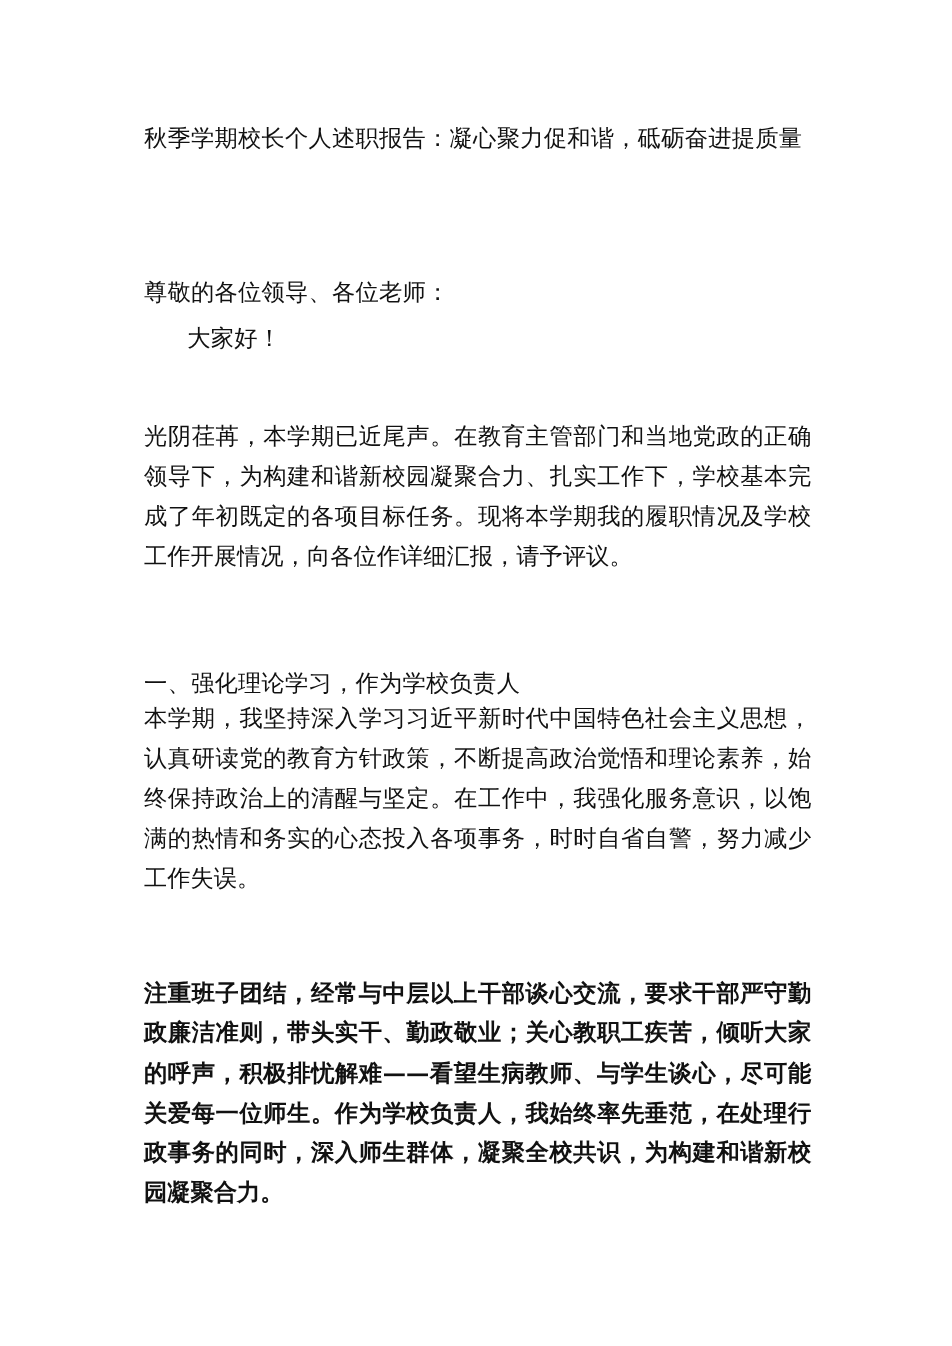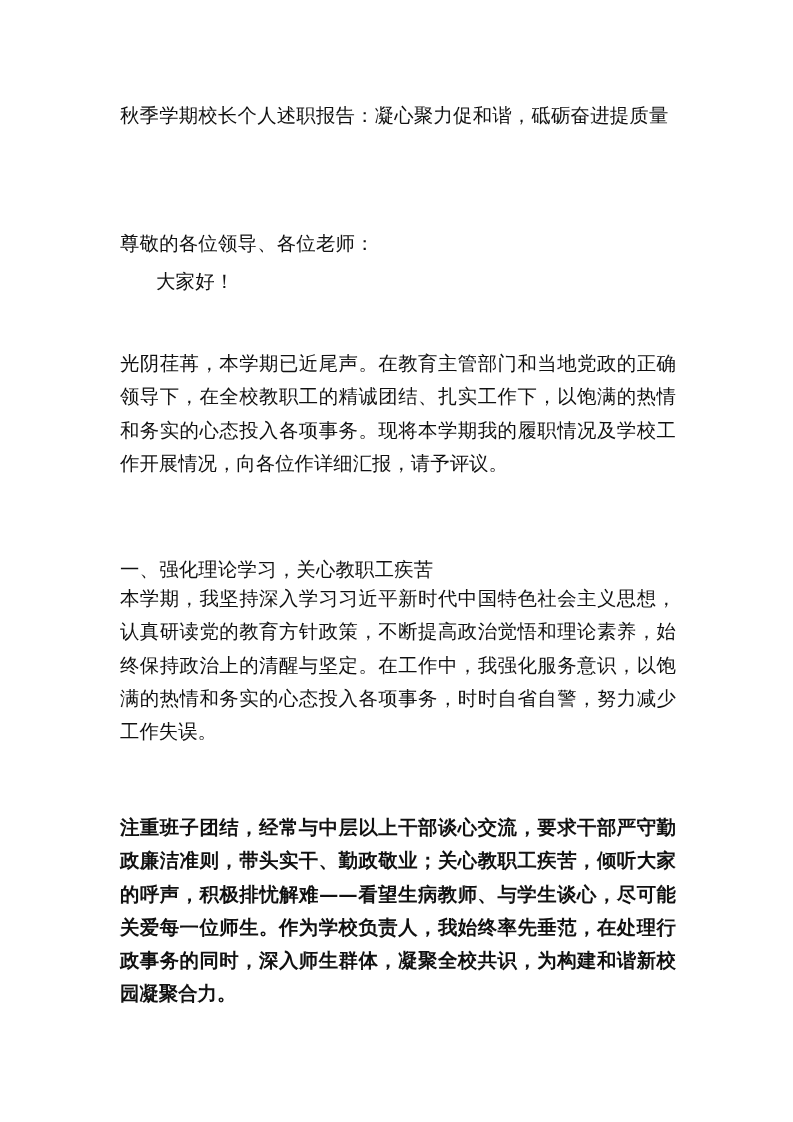--- a/index.html
+++ b/index.html
@@ -12,17 +12,17 @@
   .line { position: absolute; left: 0; white-space: nowrap; line-height: 24px; letter-spacing: 0.2px; }
   .para { position: absolute; left: 0; width: 556px; line-height: 33.3px; text-align: justify; }
 </style>
 </head>
 <body>
 
 <div class="page">
   <div class="line" style="top:104px;">秋季学期校长个人述职报告：凝心聚力促和谐，砥砺奋进提质量</div>
   <div class="line" style="top:188px;margin-top:44px;">尊敬的各位领导、各位老师：</div>
   <div class="line" style="top:270px;margin-left:36px;">大家好！</div>
-  <div class="para" style="top:347px;">光阴荏苒，本学期已近尾声。在教育主管部门和当地党政的正确领导下，在全校教职工的精诚团结、扎实工作下，以饱满的热情和务实的心态投入各项事务。现将本学期我的履职情况及学校工作开展情况，向各位作详细汇报，请予评议。</div>
-  <div class="line" style="top:558px;">一、强化理论学习，关心教职工疾苦</div>
+  <div class="para" style="top:347px;">光阴荏苒，本学期已近尾声。在教育主管部门和当地党政的正确领导下，为构建和谐新校园凝聚合力、扎实工作下，学校基本完成了年初既定的各项目标任务。现将本学期我的履职情况及学校工作开展情况，向各位作详细汇报，请予评议。</div>
+  <div class="line" style="top:558px;">一、强化理论学习，作为学校负责人</div>
   <div class="para" style="top:582px;">本学期，我坚持深入学习习近平新时代中国特色社会主义思想，认真研读党的教育方针政策，不断提高政治觉悟和理论素养，始终保持政治上的清醒与坚定。在工作中，我强化服务意识，以饱满的热情和务实的心态投入各项事务，时时自省自警，努力减少工作失误。</div>
   <div class="para" style="top:811px;font-weight:bold;">注重班子团结，经常与中层以上干部谈心交流，要求干部严守勤政廉洁准则，带头实干、勤政敬业；关心教职工疾苦，倾听大家的呼声，积极排忧解难——看望生病教师、与学生谈心，尽可能关爱每一位师生。作为学校负责人，我始终率先垂范，在处理行政事务的同时，深入师生群体，凝聚全校共识，为构建和谐新校园凝聚合力。</div>
 </div>
 
 </body></html>

